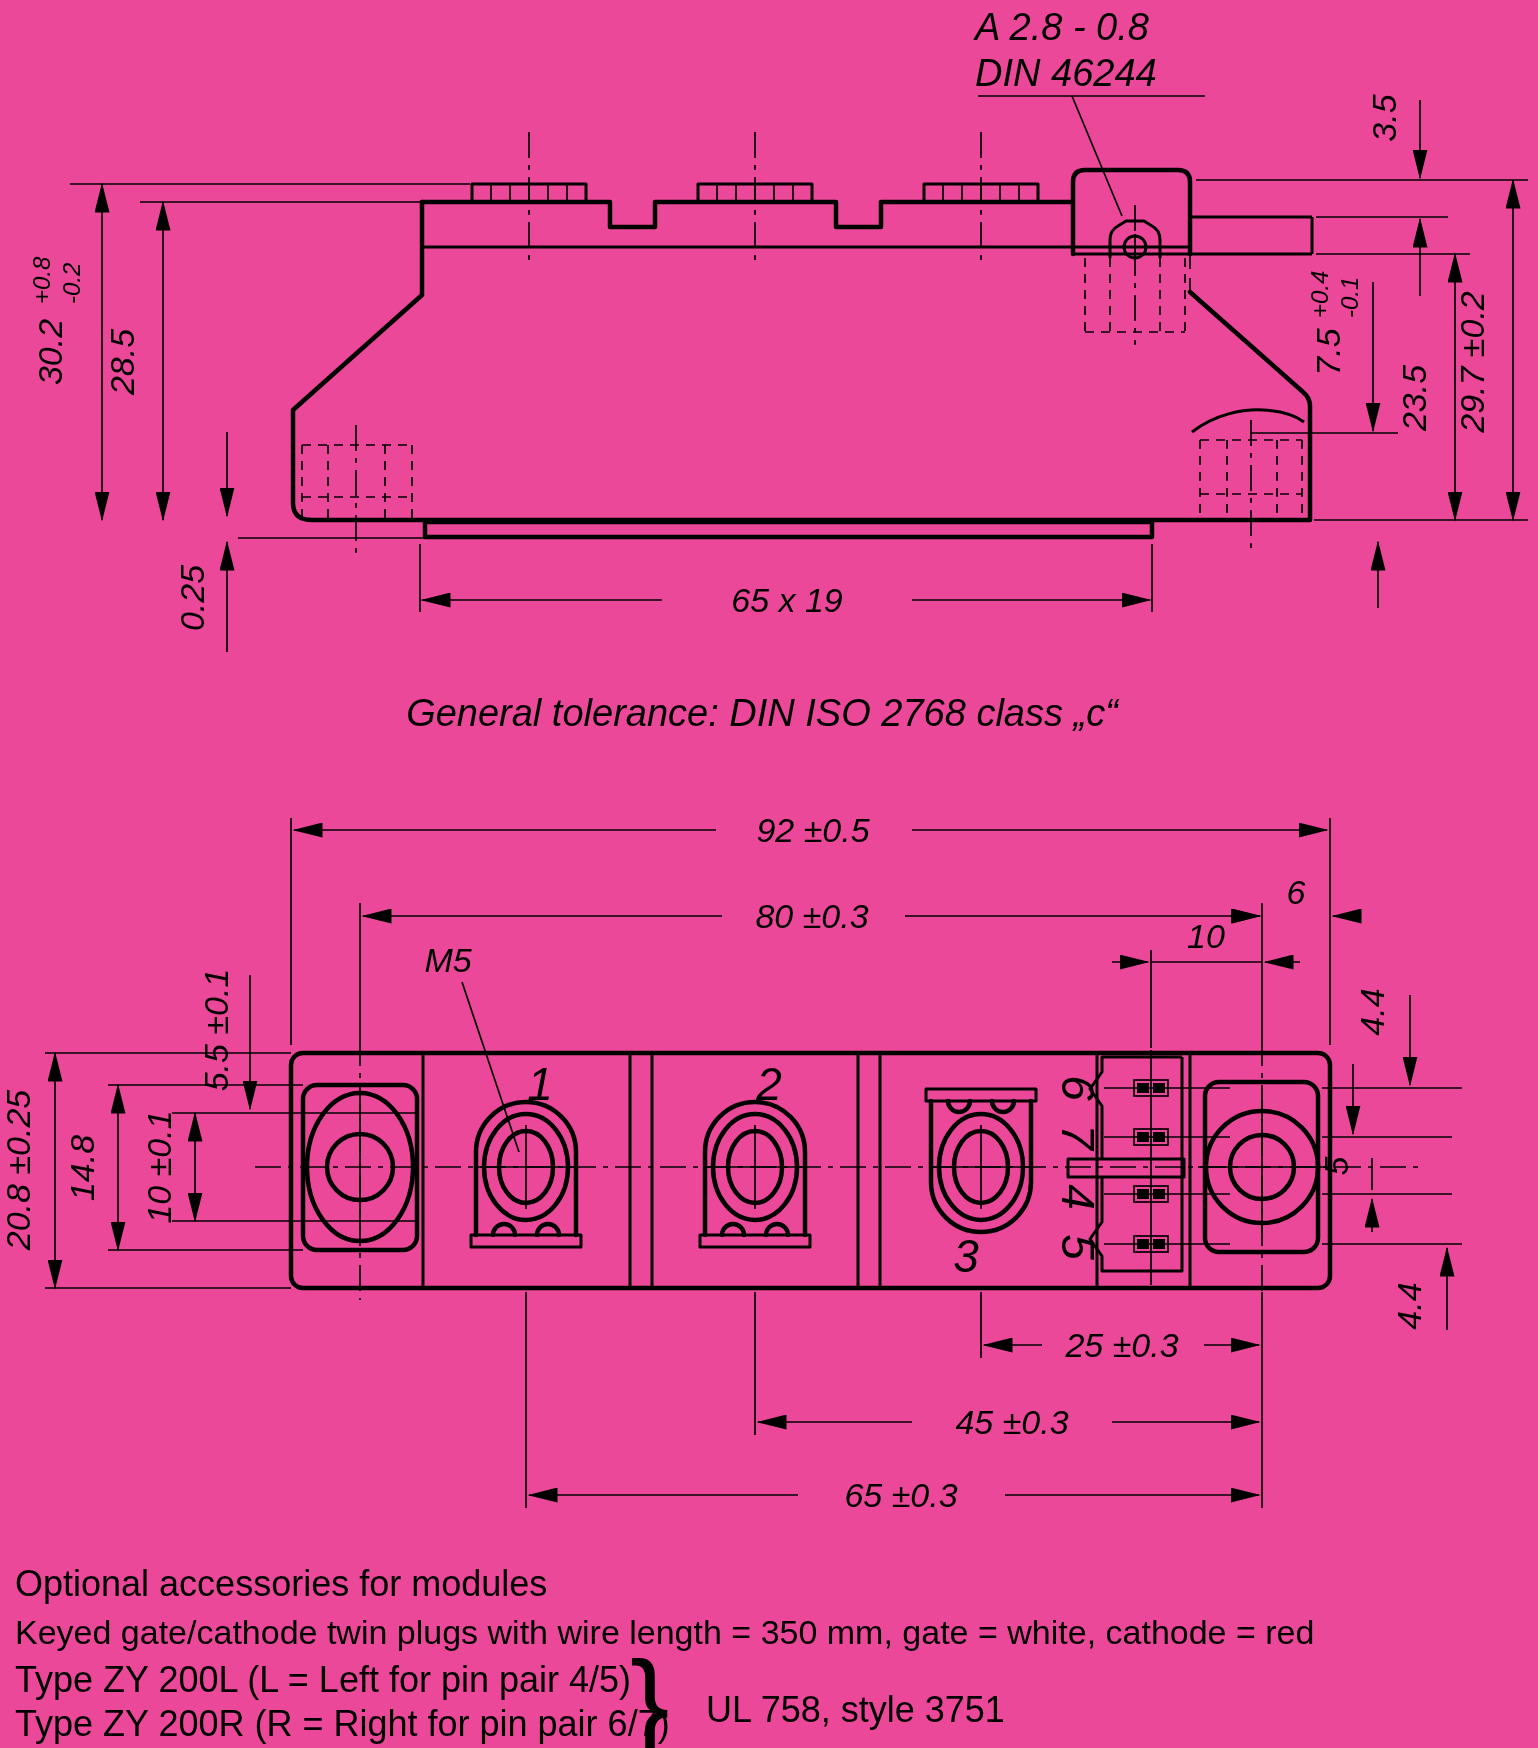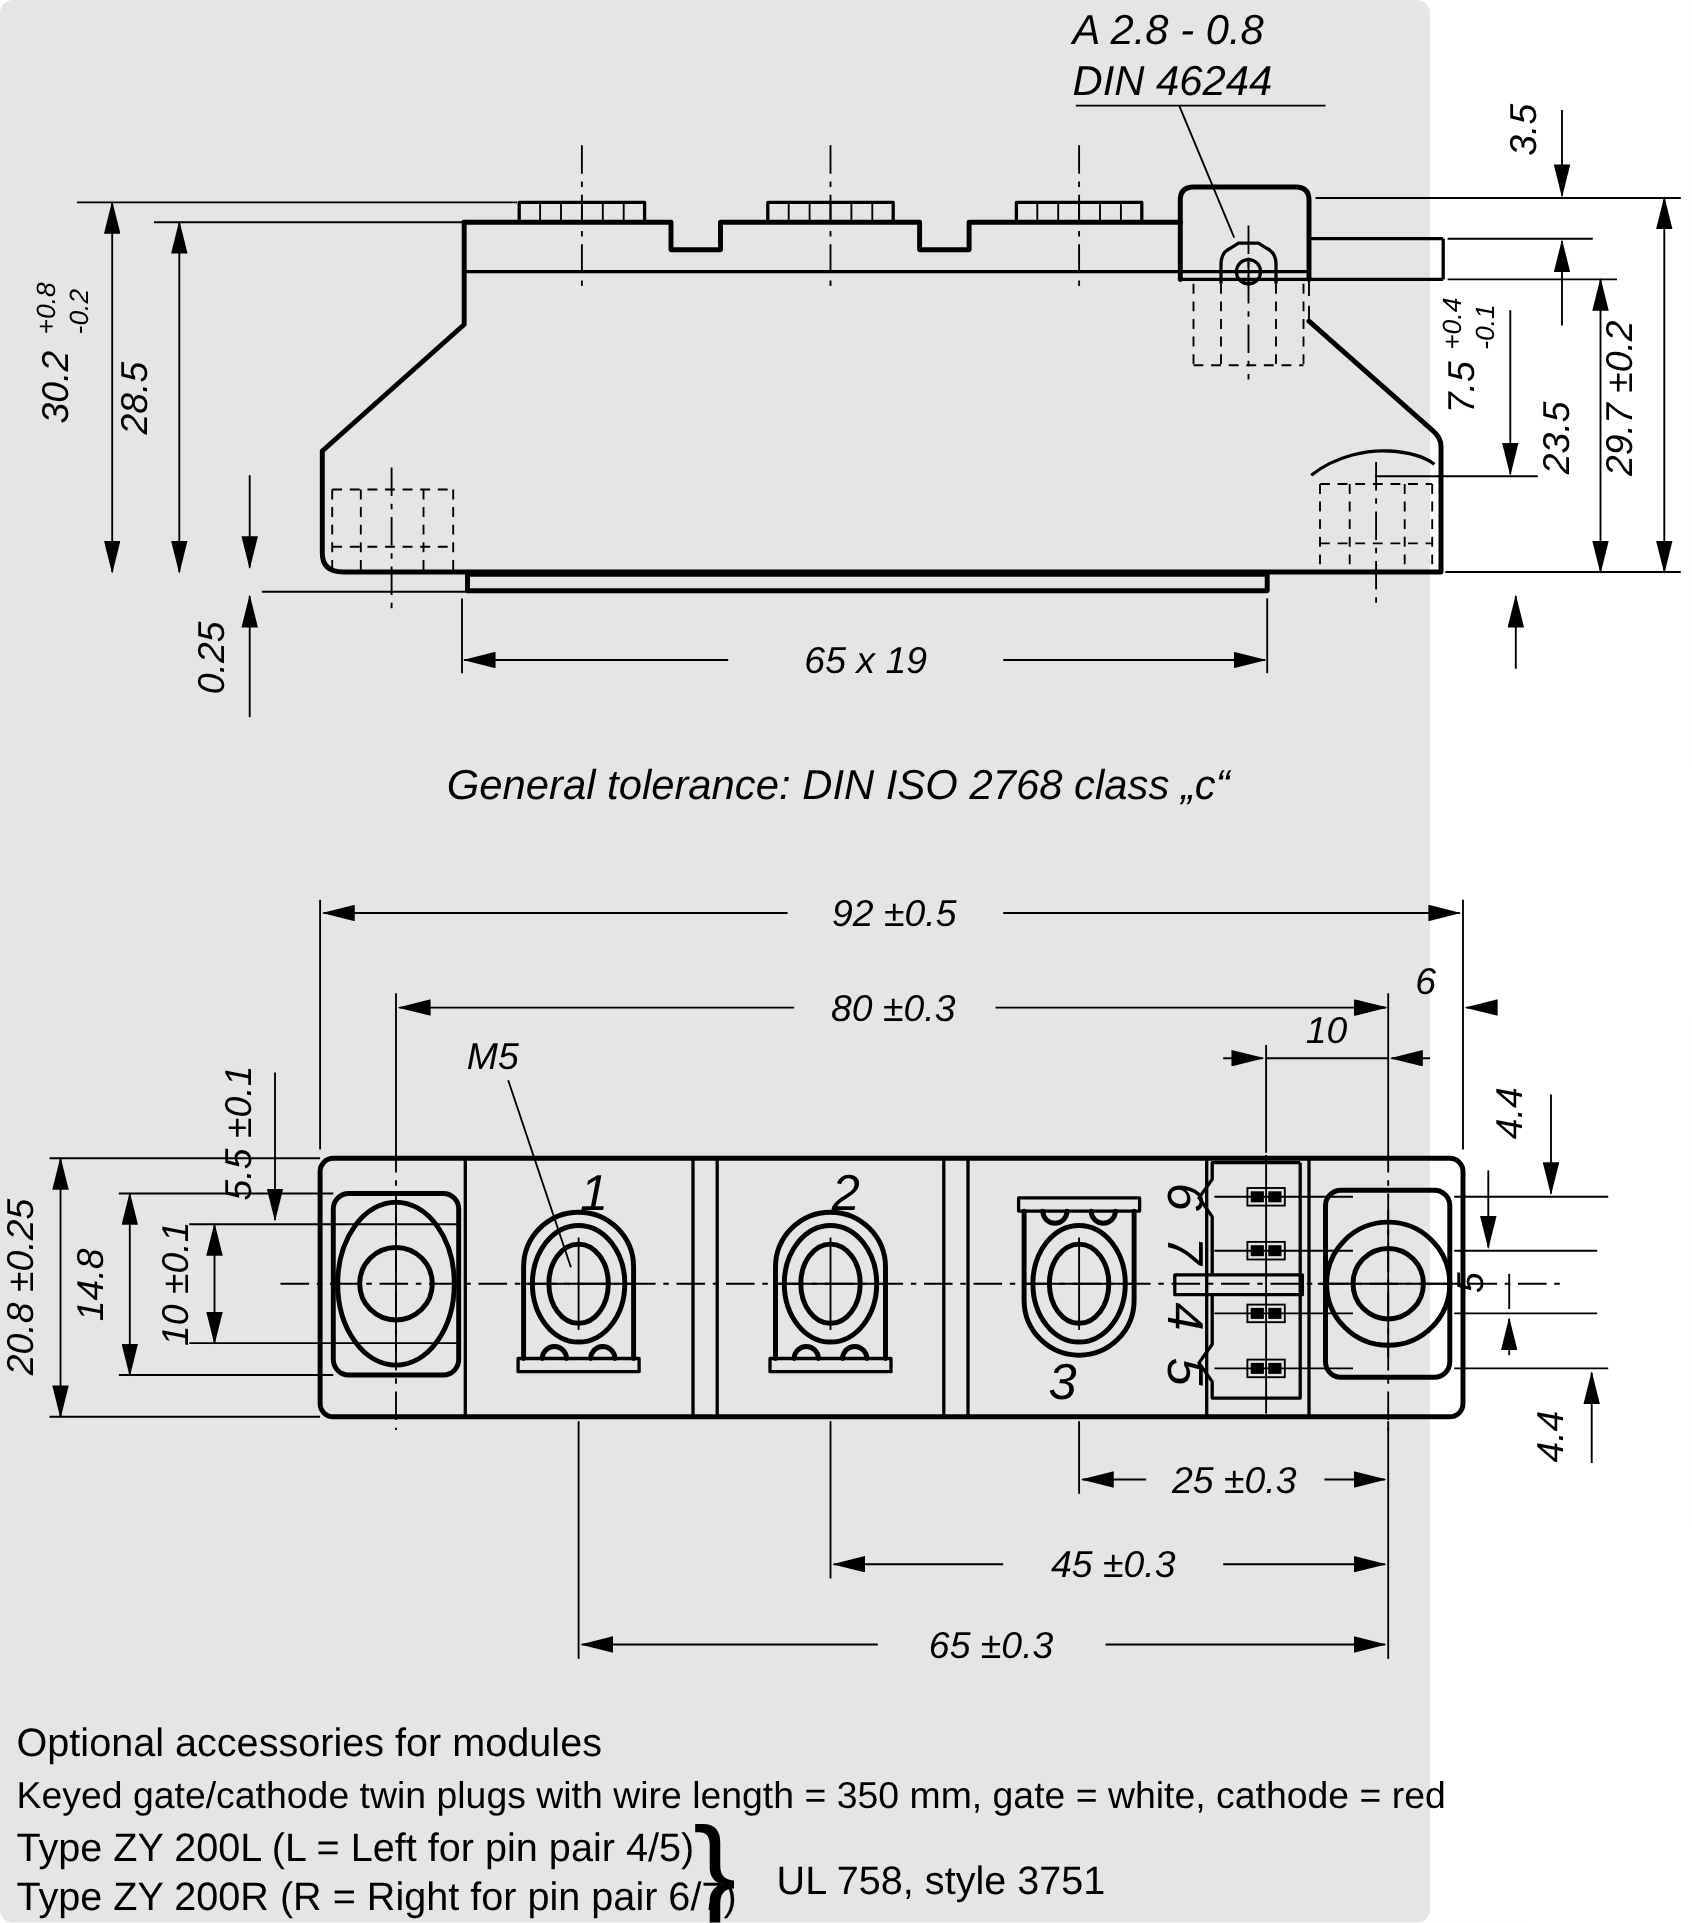--- a/index.html
+++ b/index.html
@@ -1,16 +1,16 @@
 <!DOCTYPE html>
 <html><head>
 <meta charset="utf-8">
 <style>
   html,body{margin:0;padding:0;background:#fff;}
-  .page{width:1300px;height:1748px;background:#e5e5e5;position:relative;font-family:"Liberation Sans",sans-serif;border-radius:12px;}
+  .page{width:1538px;height:1748px;background:#ec4899;position:relative;font-family:"Liberation Sans",sans-serif;}
   svg{display:block;}
   .outline{stroke:#000;stroke-width:4.5;fill:none;stroke-linejoin:round;stroke-linecap:round;}
   .med{stroke:#000;stroke-width:3;fill:none;stroke-linejoin:round;}
   .thin{stroke:#000;stroke-width:1.7;fill:none;}
   .dash{stroke-dasharray:15 9;}
   .dashsm{stroke-dasharray:9 7;}
   .dashdot{stroke-dasharray:26 7 5 7;}
   text{fill:#000;}
   .dim{font:italic 34px "Liberation Sans",sans-serif;}
   .dimsm{font:italic 24px "Liberation Sans",sans-serif;}

